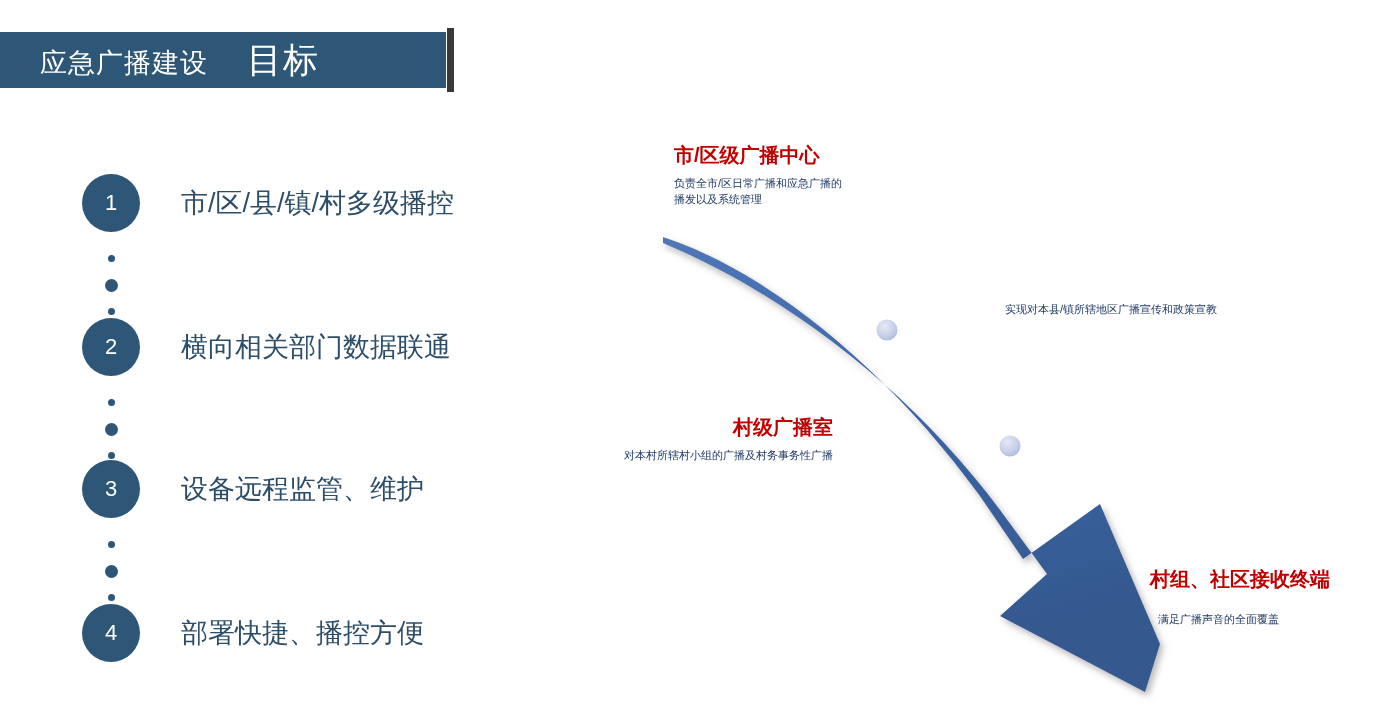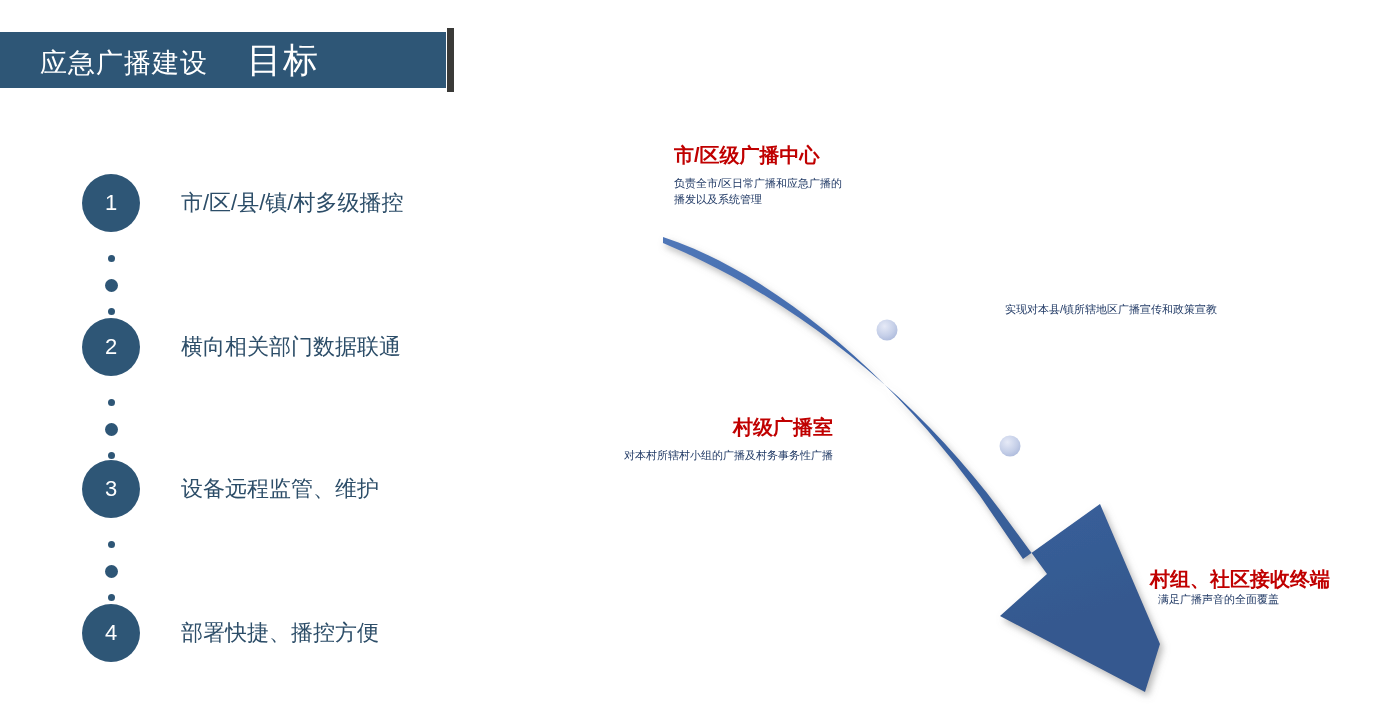--- a/index.html
+++ b/index.html
@@ -22,21 +22,21 @@
   }
   
   #steps{position:absolute;left:0;top:160px;width:560px;height:530px;}
   .step-row{position:absolute;left:82px;display:flex;align-items:center;}
   .step-circle{
     width:58px;height:58px;border-radius:50%;background:#2E5676;
     color:#ffffff;display:flex;align-items:center;justify-content:center;
     font-size:22px;font-weight:400;flex:none;
   }
   .step-label{
-    margin-left:41px;color:#2C4D68;font-size:22px;white-space:nowrap;font-weight:400;
+    margin-left:41px;color:#2C4D68;font-size:27px;white-space:nowrap;font-weight:400;
   }
   .dot{position:absolute;border-radius:50%;background:#2E5676;left:111px;}
   .dot.sm{width:7px;height:7px;margin-left:-3.5px;}
   .dot.md{width:13px;height:13px;margin-left:-6.5px;}
   
   #arrow-area{position:absolute;left:560px;top:104px;width:822px;height:603px;}
   #arrow-svg{position:absolute;left:0;top:0;}
   .node-label{position:absolute;white-space:nowrap;}
   .node-title{color:#C00000;font-size:20px;font-weight:bold;line-height:1.3;}
   .node-desc{color:#1F3864;font-size:11px;line-height:1.45;font-weight:400;}
@@ -129,15 +129,15 @@
     <div class="node-desc" style="margin-top:8px;margin-left:45px;">实现对本县/镇所辖地区广播宣传和政策宣教</div>
   </div>
 
   <div class="node-label" style="left:64px;top:310px;text-align:right;">
     <div class="node-title" style="text-align:right;">村级广播室</div>
     <div class="node-desc" style="margin-top:8px;text-align:left;">对本村所辖村小组的广播及村务事务性广播</div>
   </div>
 
   <div class="node-label" style="left:590px;top:462px;">
     <div class="node-title">村组、社区接收终端</div>
-    <div class="node-desc" style="margin-top:0;margin-left:8px;">满足广播声音的全面覆盖</div>
+    <div class="node-desc" style="margin-top:20px;margin-left:8px;">满足广播声音的全面覆盖</div>
   </div>
 </div>
 
 </body></html>

